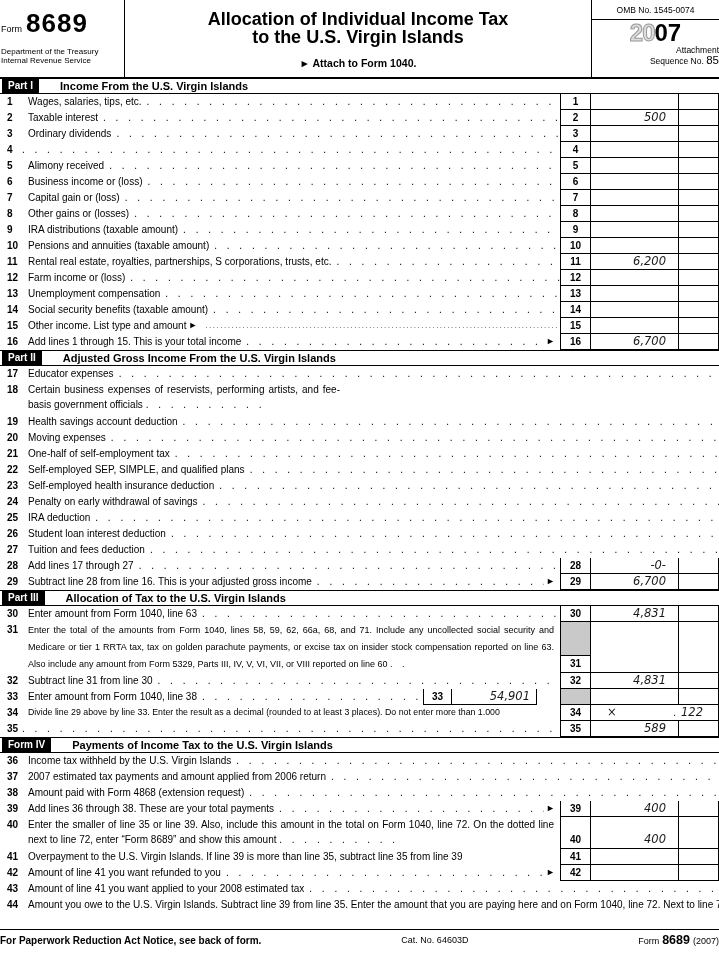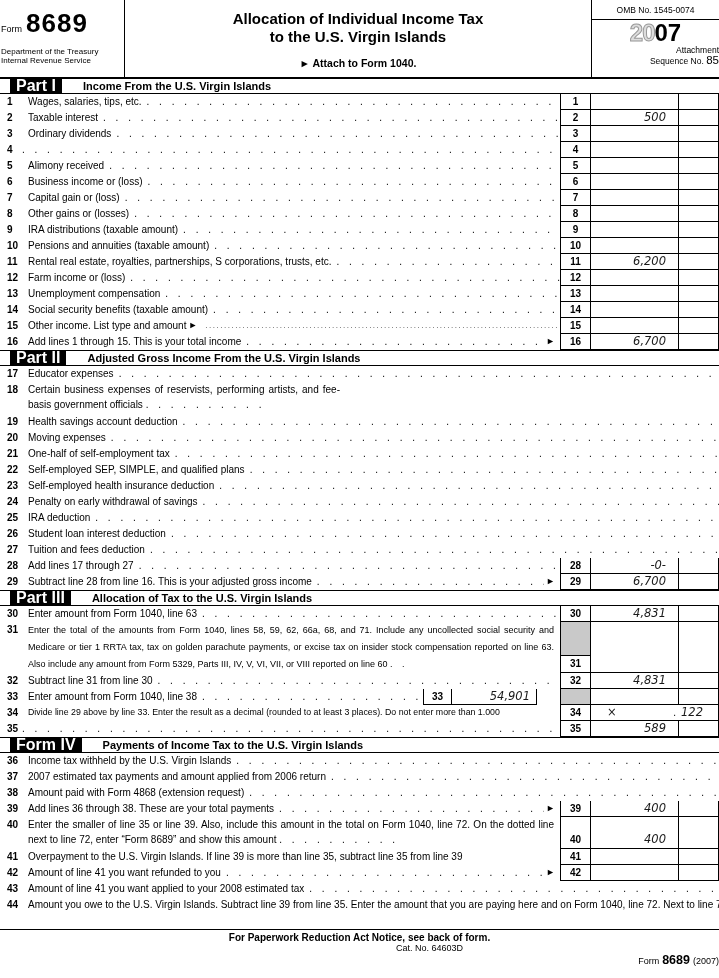--- a/index.html
+++ b/index.html
@@ -7,21 +7,21 @@
   .page { width:719px; height:978px; margin:0 auto; background:#fff; color:#000;
           font-family:"Liberation Sans", sans-serif; overflow:hidden; }
 
   
   .hdr { height:78px; display:flex; border-bottom:1px solid #000; }
   .hdr-left { width:125px; border-right:1px solid #000; padding:12px 0 0 1px; }
   .formword { font-size:9px; }
   .formnum { font-size:26px; font-weight:bold; letter-spacing:1px; margin-left:4px; line-height:22px; display:inline-block; }
   .agency { font-size:8px; line-height:9px; margin-top:11px; }
   .hdr-mid { flex:1; text-align:center; padding-top:10px; border-right:1px solid #000; }
-  .title { font-size:15px; font-weight:bold; line-height:18px; }
+  .title { font-size:18px; font-weight:bold; line-height:18px; }
   .attach { font-size:10.5px; font-weight:bold; margin-top:11px; }
   .hdr-right { width:127px; text-align:center; }
   .omb { font-size:8.5px; padding:5px 0 4px; border-bottom:1px solid #000; }
   .year { font-size:24px; font-weight:bold; line-height:25px; }
   .yr-light { color:#ddd; -webkit-text-stroke:1px #999; letter-spacing:-1px; }
   .attachseq { font-size:8.5px; text-align:right; padding-left:16px; line-height:10px; }
   .seqno { font-size:11.5px; }
 
   
   .namerow { height:30px; display:flex; }
@@ -31,21 +31,21 @@
   .ssnbox { width:159px; border-left:1px solid #000; padding:2px 0 0 6px; }
   .ssnlabel { font-size:8px; font-weight:bold; }
   .ssnval { display:flex; margin-top:1px; }
   .ssng { padding:0 8px 0 4px; letter-spacing:3px; }
   .ssng + .ssng { border-left:1px dotted #444; padding-left:8px; }
 
   .hw { font-family:"DejaVu Sans", sans-serif; font-style:italic; font-size:11.5px; color:#1a1a1a; }
 
   
   .pbar { height:16px; display:flex; align-items:center; border-top:1px solid #000; border-bottom:1px solid #000; }
-  .pbadge { background:#000; color:#fff; font-weight:bold; font-size:16px; line-height:12px; padding:1px 6px; margin-left:10px; }
+  .pbadge { background:#000; color:#fff; font-weight:bold; font-size:10px; line-height:12px; padding:1px 6px; margin-left:2px; }
   .ptitle { font-weight:bold; font-size:11px; margin-left:21px; }
 
   
   .r { display:flex; height:16px; font-size:10px; line-height:15px; }
   .h32 { height:32px; } .h51 { height:51px; }
   .lab { flex:1; display:flex; overflow:hidden; }
   .lno { flex:none; width:17px; padding-left:7px; font-weight:bold; }
   .ltx { flex:none; margin-left:11px; white-space:nowrap; }
   .wrap .ltx { flex:1; white-space:normal; text-align:justify; padding-right:6px; }
   .dots { flex:1; overflow:hidden; white-space:nowrap; margin-left:5px; }
@@ -82,21 +82,21 @@
   .openbox { flex:none; width:114px; display:flex; border-left:1px solid #000; border-bottom:1px solid #000; }
   .ob-no { width:28px; border-right:1px solid #000; text-align:center; font-weight:bold; }
   .ob-am { flex:1; border-right:1px solid #000; text-align:right; padding-right:6px; }
   .sp23 { flex:none; width:23px; }
 
   .l18 .ltx { flex:none; width:318px; }
   .sm .ltx { font-size:9px; line-height:17px; }
   .r34lab .ltx { flex:1; white-space:nowrap; overflow:hidden; font-size:8.8px; }
 
   
-  .footer { height:19px; border-top:1.5px solid #000; display:flex; align-items:center; padding-top:2px;flex-direction:column; }
+  .footer { height:19px; border-top:1.5px solid #000; display:flex; align-items:center; padding-top:2px; }
   .fnotice { font-weight:bold; font-size:10px; flex:none; }
   .fcat { flex:none; margin-left:140px; font-size:9px; }
   .fright { margin-left:auto; display:flex; align-items:baseline; }
   .ffw, .fyr { font-size:9px; } .ffn { font-size:12.5px; font-weight:bold; margin:0 3px; }
 </style>
 </head>
 <body>
 
 <div class="page">
 

